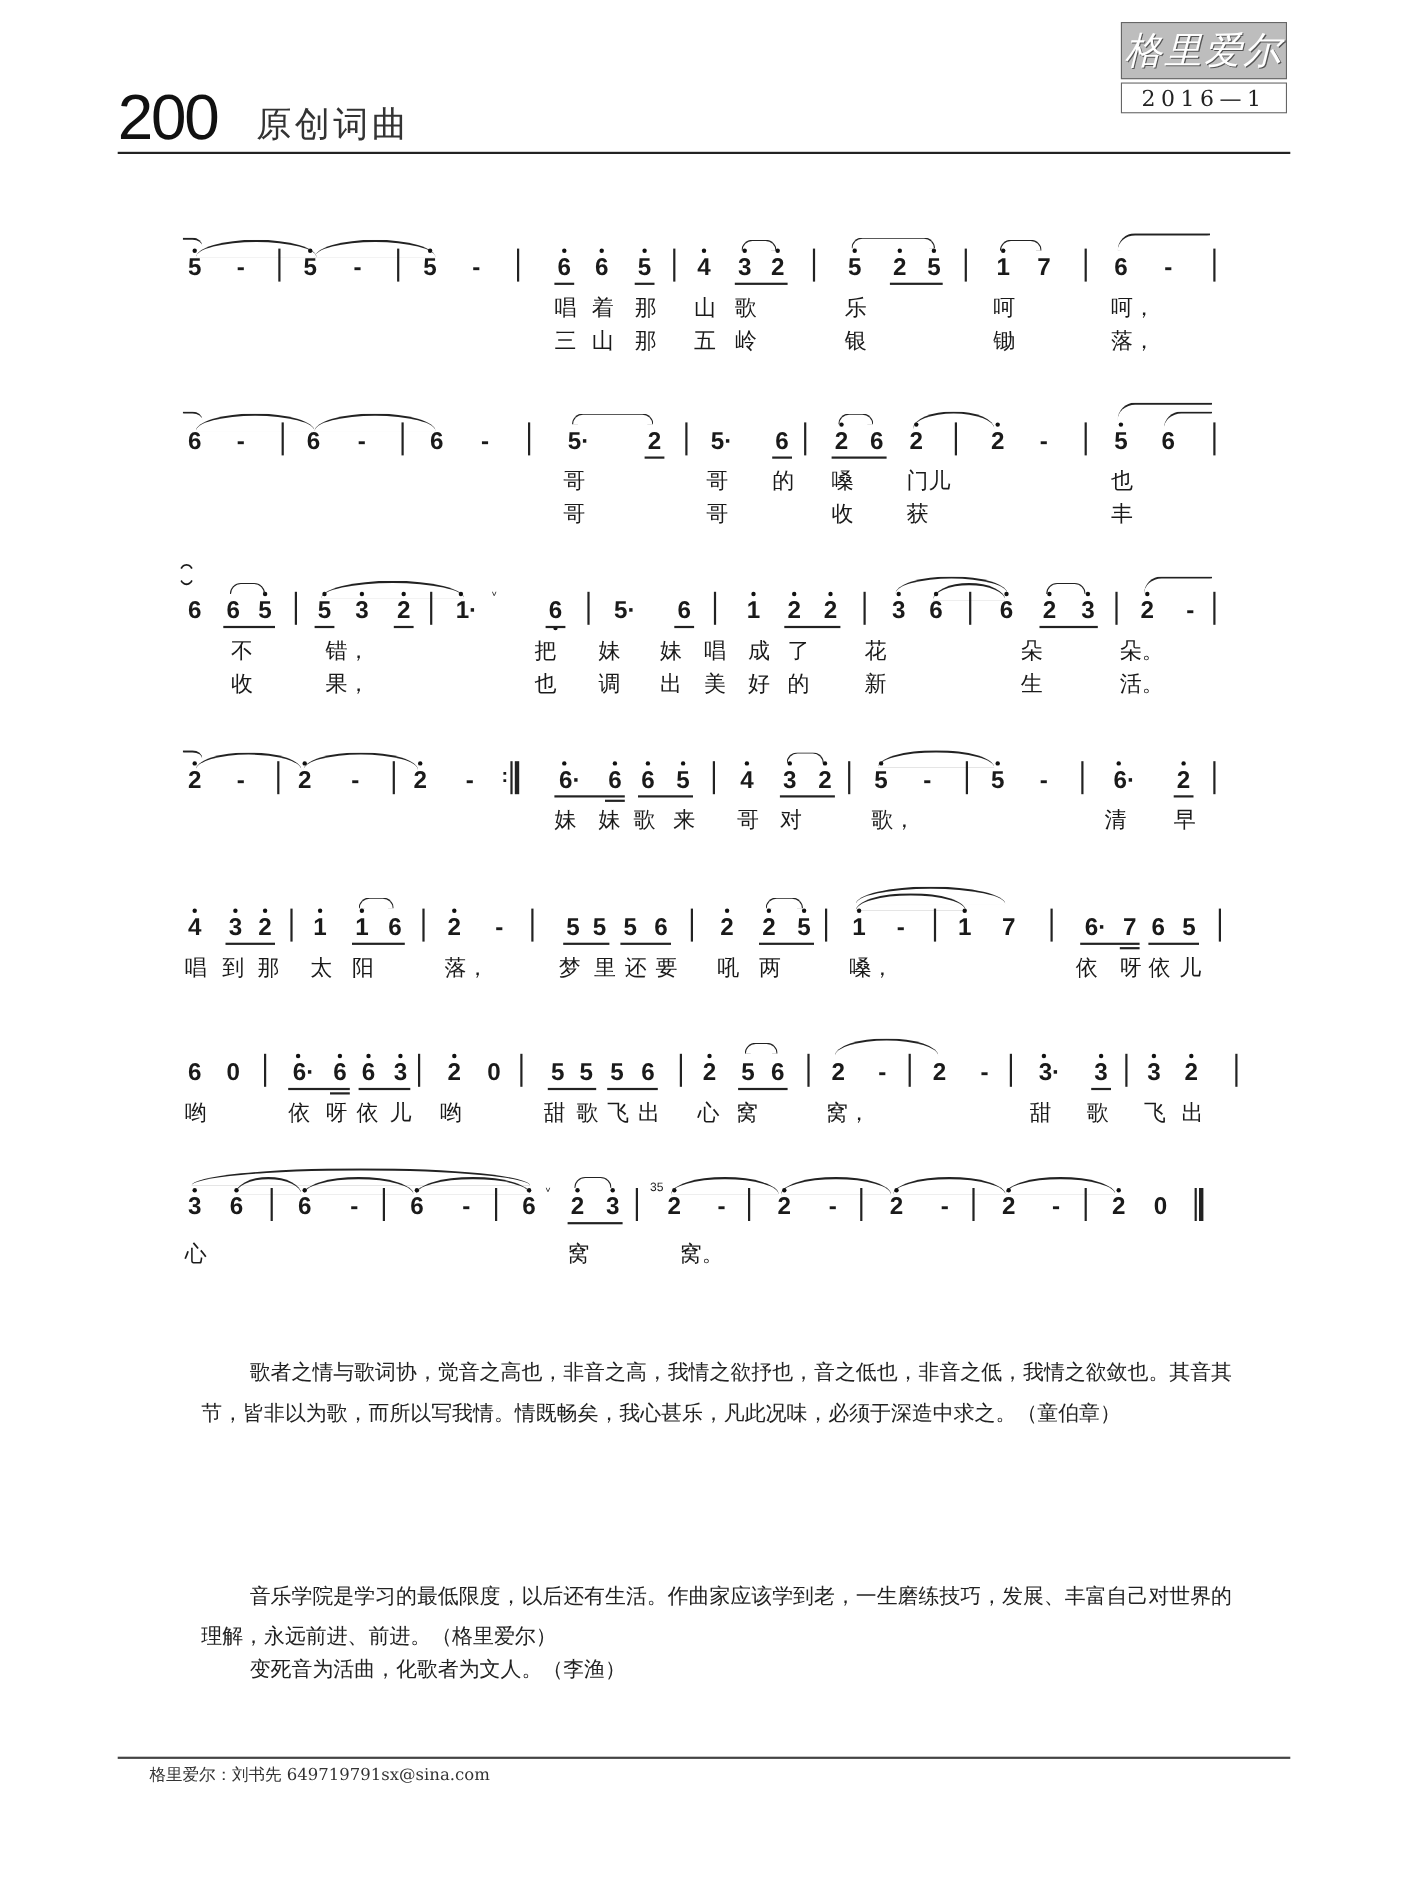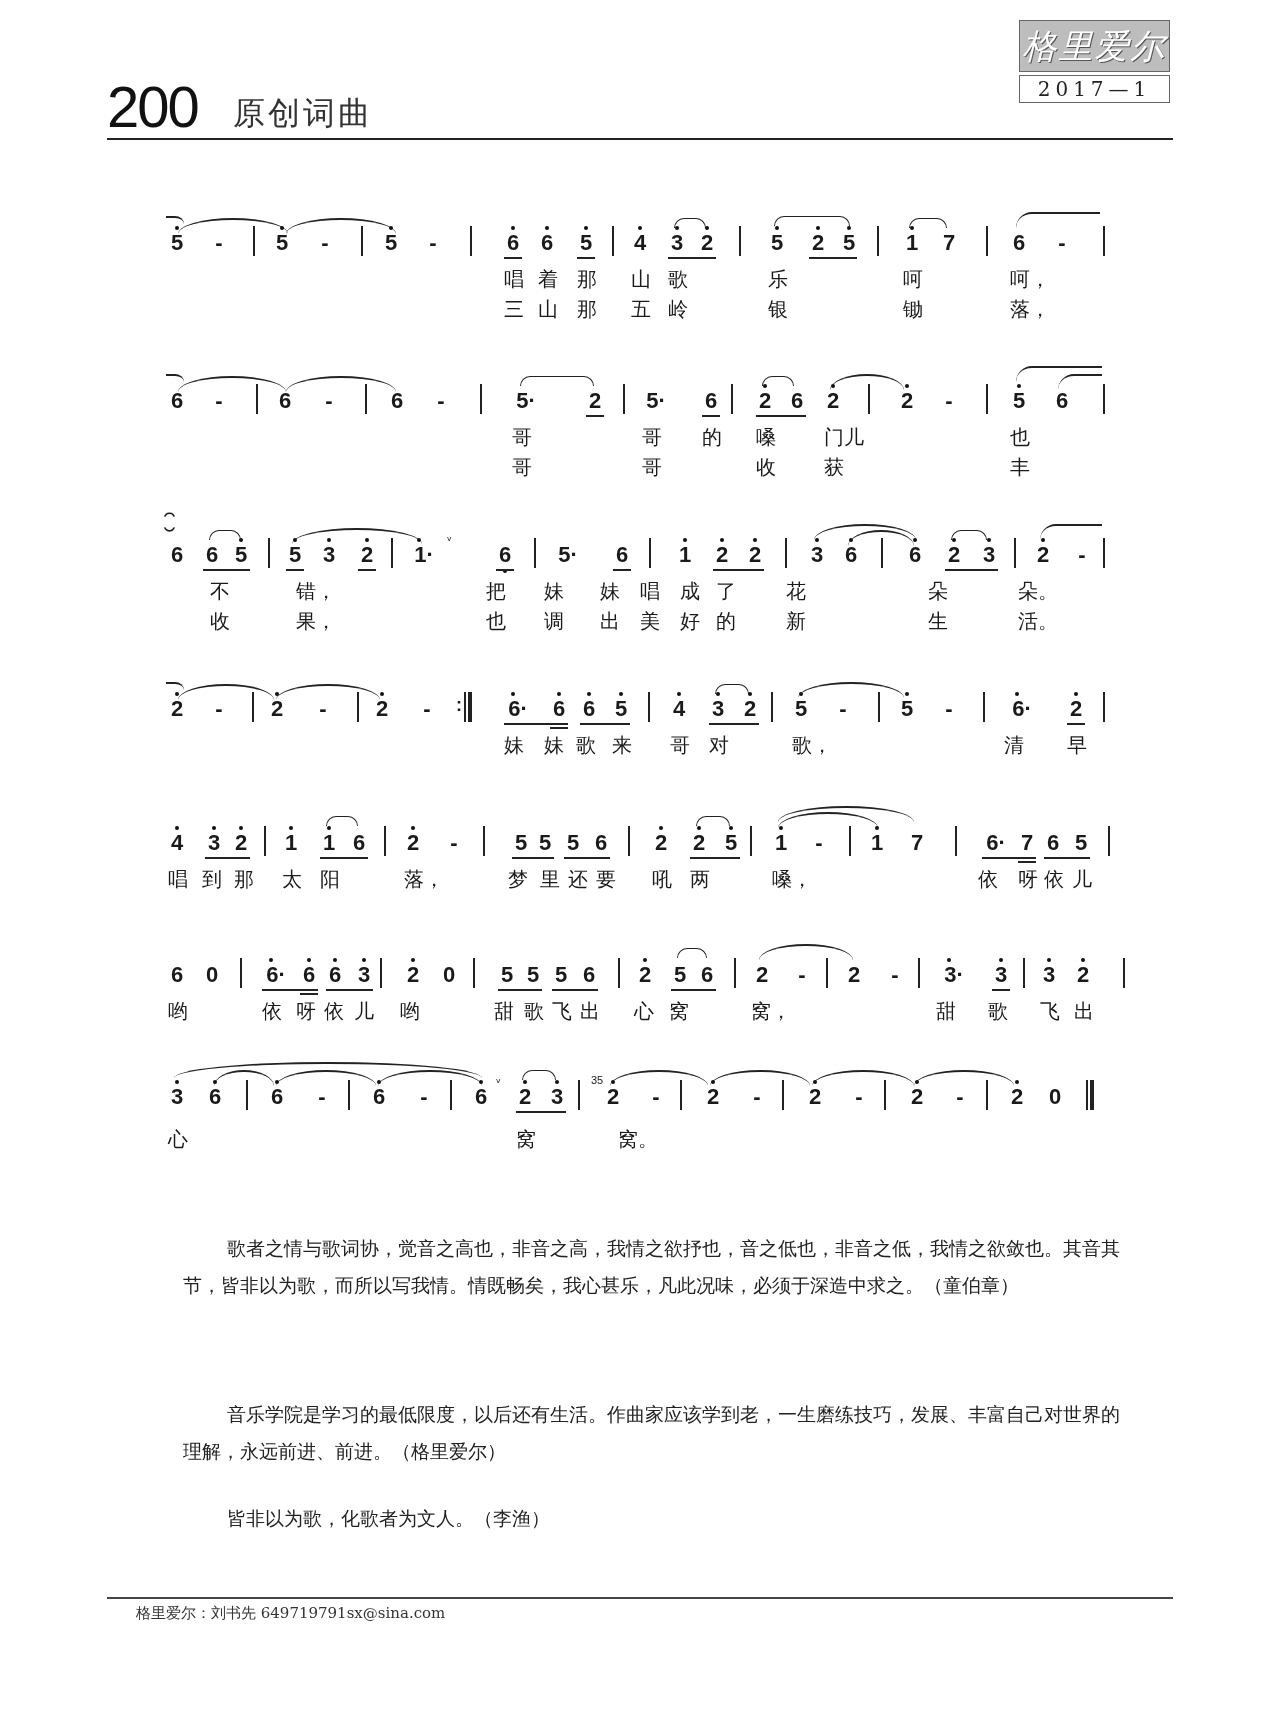--- a/index.html
+++ b/index.html
@@ -45,21 +45,21 @@
 </style>
 </head>
 <body>
 
 <div class="header">
   <div class="page-num">200</div>
   <div class="section">原创词曲</div>
 </div>
 <div class="logo">
   <div class="logo-box">格里爱尔</div>
-  <div class="logo-date">2017—1</div>
+  <div class="logo-date">2016—1</div>
 </div>
 <div class="header-rule"></div>
 
 <div>
 
   <div class="system" style="top:222px;">
     <div class="staff">
       <div class="slur" style="left:-2px;width:18px;top:-6px;border-radius:0 50% 0 0;"></div>
       <div class="slur" style="left:10px;width:110px;top:-4px;"></div>
       <div class="slur" style="left:118px;width:110px;top:-4px;"></div>
@@ -484,21 +484,21 @@
       <span class="ly" style="left:0px;top:10px">心</span>
       <span class="ly" style="left:348px;top:10px">窝</span>
       <span class="ly" style="left:450px;top:10px">窝。</span>
     </div>
   </div>
 </div>
 
 <div class="prose" style="top:1230px;">
   <p>歌者之情与歌词协，觉音之高也，非音之高，我情之欲抒也，音之低也，非音之低，我情之欲敛也。其音其节，皆非以为歌，而所以写我情。情既畅矣，我心甚乐，凡此况味，必须于深造中求之。（童伯章）</p>
 </div>
-<div class="prose" style="top:1396px;">
+<div class="prose" style="top:1433px;">
   <p>音乐学院是学习的最低限度，以后还有生活。作曲家应该学到老，一生磨练技巧，发展、丰富自己对世界的理解，永远前进、前进。（格里爱尔）</p>
 </div>
 <div class="prose" style="top:1500px;">
-  <p>皆非以为歌，化歌者为文人。（李渔）</p>
+  <p>变死音为活曲，化歌者为文人。（李渔）</p>
 </div>
 
 <div class="footer-rule"></div>
 <div class="footer">格里爱尔：刘书先   649719791sx@sina.com</div>
 
 </body></html>

